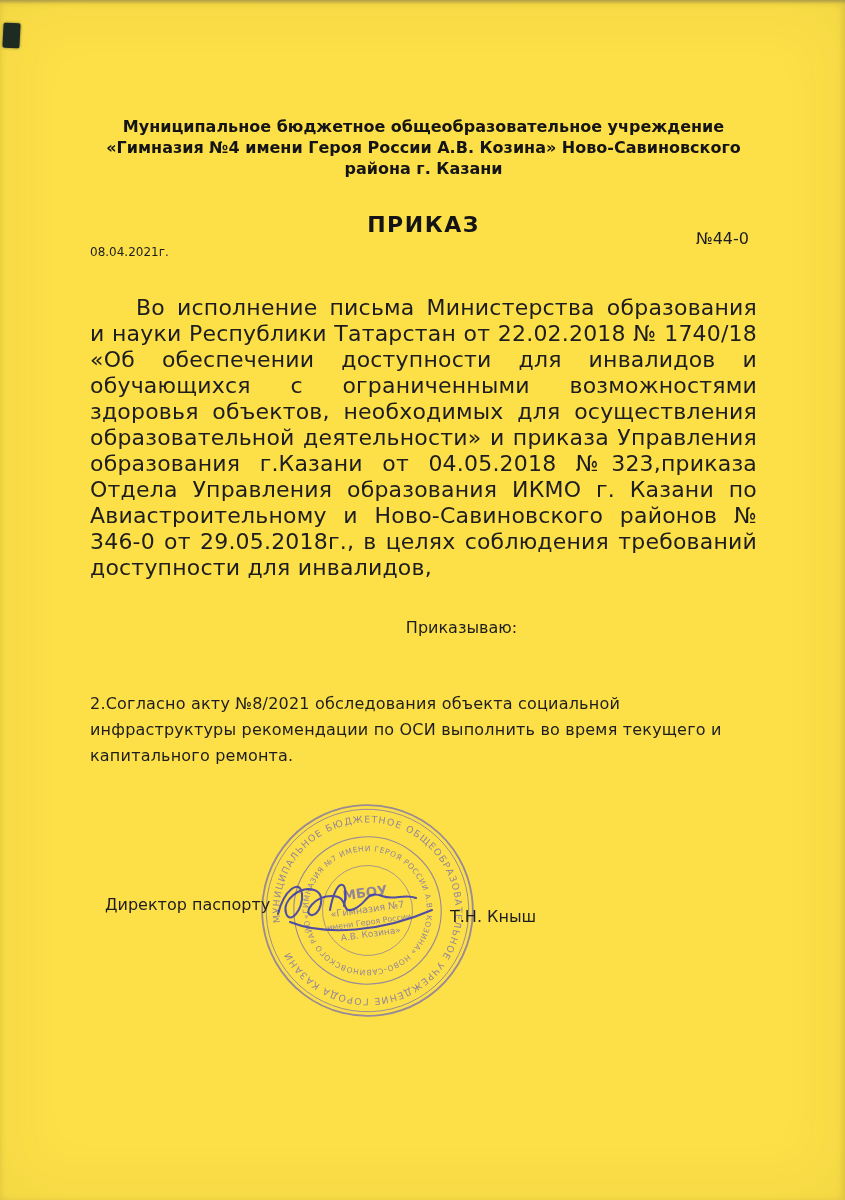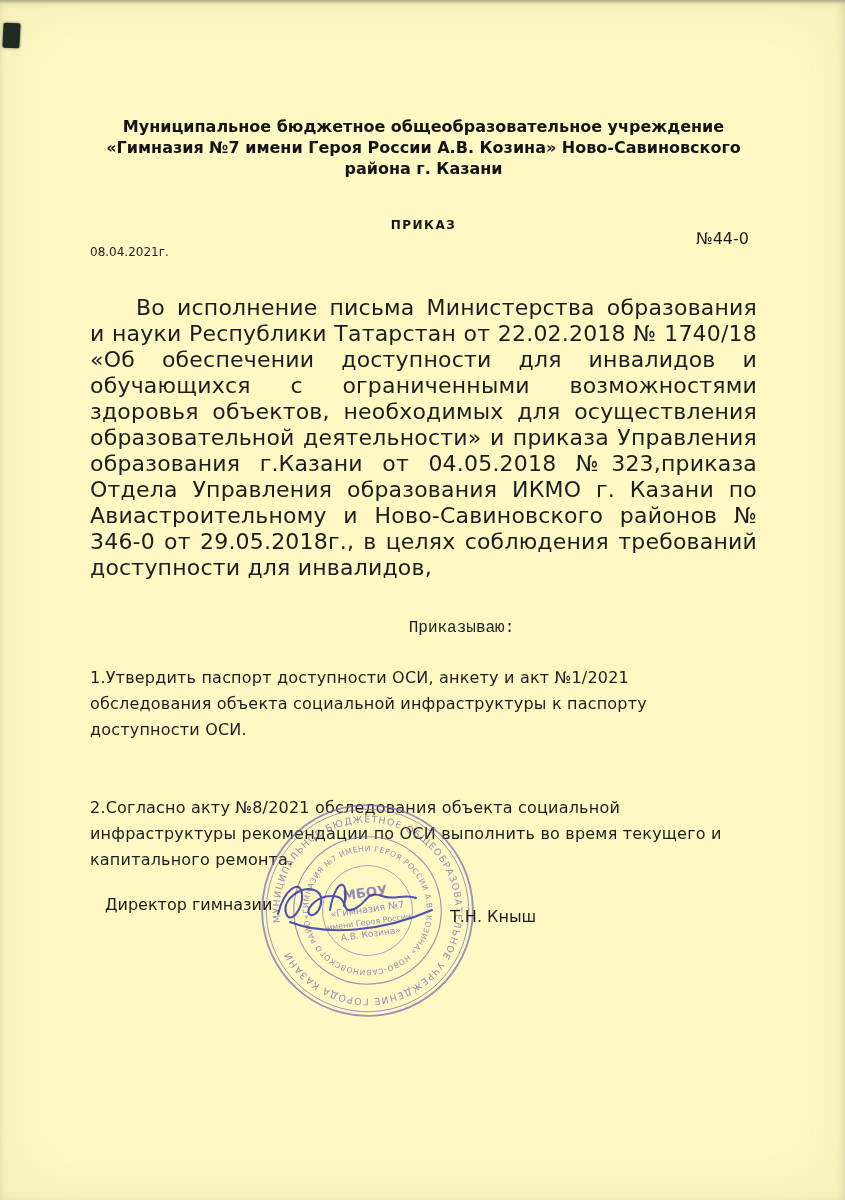--- a/index.html
+++ b/index.html
@@ -4,21 +4,21 @@
 <style>
   html, body { margin: 0; padding: 0; }
   body {
     width: 845px; height: 1200px;
     background: #efeeea;
     font-family: "DejaVu Sans", "Liberation Sans", sans-serif;
   }
   .page {
     position: relative;
     width: 845px; height: 1200px;
-    background: #fef9c3;
+    background: #fde047;
     overflow: hidden;
     color: #1d1d20;
     box-shadow: inset 0 0 70px rgba(70,64,48,.07), inset 0 3px 7px rgba(0,0,0,.10), inset -4px 0 10px rgba(0,0,0,.04);
   }
   .scan-edge-top {
     position: absolute; top: 0; left: 0; right: 0; height: 4px;
     background: linear-gradient(to bottom, rgba(98,96,90,.38), rgba(98,96,90,0));
   }
   .scan-mark {
     position: absolute; left: 3px; top: 23px; width: 17px; height: 25px;
@@ -26,33 +26,33 @@
     box-shadow: 0 0 3px rgba(22,40,30,.55);
   }
   .content { position: absolute; inset: 0; padding: 116px 88px 0 90px; }
 
   .doc-header {
     text-align: center; font-weight: 700;
     font-size: 16px; line-height: 21px; color: #141417;
   }
   .title-block { position: relative; margin-top: 34px; }
   .order-title {
-    text-align: center; font-weight: 700; font-size: 12px;
+    text-align: center; font-weight: 700; font-size: 22px;
     line-height: 24px; letter-spacing: 1.5px; color: #141417;
   }
   .order-number { position: absolute; right: 8px; top: 16px; font-size: 16px; }
   .order-date { font-size: 12px; line-height: 22px; margin-top: 4px; }
 
   .preamble {
     margin-top: 32px; font-size: 22px; line-height: 26px;
     text-align: justify; text-indent: 46px; letter-spacing: .2px;
   }
   .resolution {
     margin-top: 36px; font-size: 16px; line-height: 22px;
-    text-align: center; padding-left: 76px; font-family: Liberation Mono, monospace;
+    text-align: center; padding-left: 76px;
   }
   .order-item {
     font-size: 16px; line-height: 26px; letter-spacing: .2px;
     max-width: 652px; text-align: left;
   }
   .order-item.first  { margin-top: 26px; }
   .order-item.second { margin-top: 52px; }
 
   .signature-row { position: absolute; left: 0; top: 895px; width: 845px; height: 30px; font-size: 16px; }
   .sign-position { position: absolute; left: 105px; top: 0; }
@@ -75,35 +75,34 @@
 
 <div class="page">
 
   <div class="scan-edge-top"></div>
   <div class="scan-mark"></div>
 
   <div class="content">
 
     <header class="doc-header">
       <div>Муниципальное бюджетное общеобразовательное учреждение</div>
-      <div>«Гимназия №7 имени Героя России А.В. Козина» Ново-Савиновского</div>
+      <div>«Гимназия №4 имени Героя России А.В. Козина» Ново-Савиновского</div>
       <div>района г. Казани</div>
     </header>
 
     <div class="title-block">
       <div class="order-title">ПРИКАЗ</div>
       <div class="order-number">№44-0</div>
       <div class="order-date">08.04.2021г.</div>
     </div>
 
     <p class="preamble">Во исполнение письма Министерства образования и науки Республики Татарстан от 22.02.2018 № 1740/18 «Об обеспечении доступности для инвалидов и обучающихся с ограниченными возможностями здоровья объектов, необходимых для осуществления образовательной деятельности» и приказа Управления образования г.Казани от 04.05.2018 №323,приказа Отдела Управления образования ИКМО г. Казани по Авиастроительному и Ново-Савиновского районов № 346-0 от 29.05.2018г., в целях соблюдения требований доступности для инвалидов,</p>
 
     <div class="resolution">Приказываю:</div>
 
-    <p class="order-item first">1.Утвердить паспорт доступности ОСИ, анкету и акт №1/2021 обследования объекта социальной инфраструктуры к паспорту доступности ОСИ.</p>
     <p class="order-item second">2.Согласно  акту №8/2021  обследования объекта социальной инфраструктуры рекомендации по ОСИ  выполнить во время текущего и капитального ремонта.</p>
 
   </div>
 
   <div class="stamp">
     <svg viewBox="0 0 220 220" xmlns="http://www.w3.org/2000/svg">
       <defs>
         <path id="ring-outer-path" d="M 24,110 A 86,86 0 1 1 196,110 A 86,86 0 1 1 24,110" fill="none"></path>
         <path id="ring-inner-path" d="M 52,110 A 58,58 0 1 1 168,110 A 58,58 0 1 1 52,110" fill="none"></path>
       </defs>
@@ -132,17 +131,17 @@
     <svg viewBox="0 0 188 88" xmlns="http://www.w3.org/2000/svg">
       <g stroke="#3a3ab0" stroke-width="2.1" fill="none" stroke-linecap="round" opacity="0.88">
         <path d="M8,54 C14,30 30,18 32,34 C34,48 20,66 16,53 C12,40 30,26 44,30 C58,34 49,57 41,55 C33,53 44,36 62,36 C80,36 70,55 84,49 C98,43 96,30 112,36 C124,41 134,33 146,38"></path>
         <path d="M60,50 C66,16 80,18 74,46"></path>
         <path d="M20,62 C55,76 112,72 162,50"></path>
       </g>
     </svg>
   </div>
 
   <div class="signature-row">
-    <span class="sign-position">Директор гимназии</span>
+    <span class="sign-position">Директор паспорту</span>
     <span class="sign-name">Т.Н. Кныш</span>
   </div>
 
 </div>
 
 </body></html>

